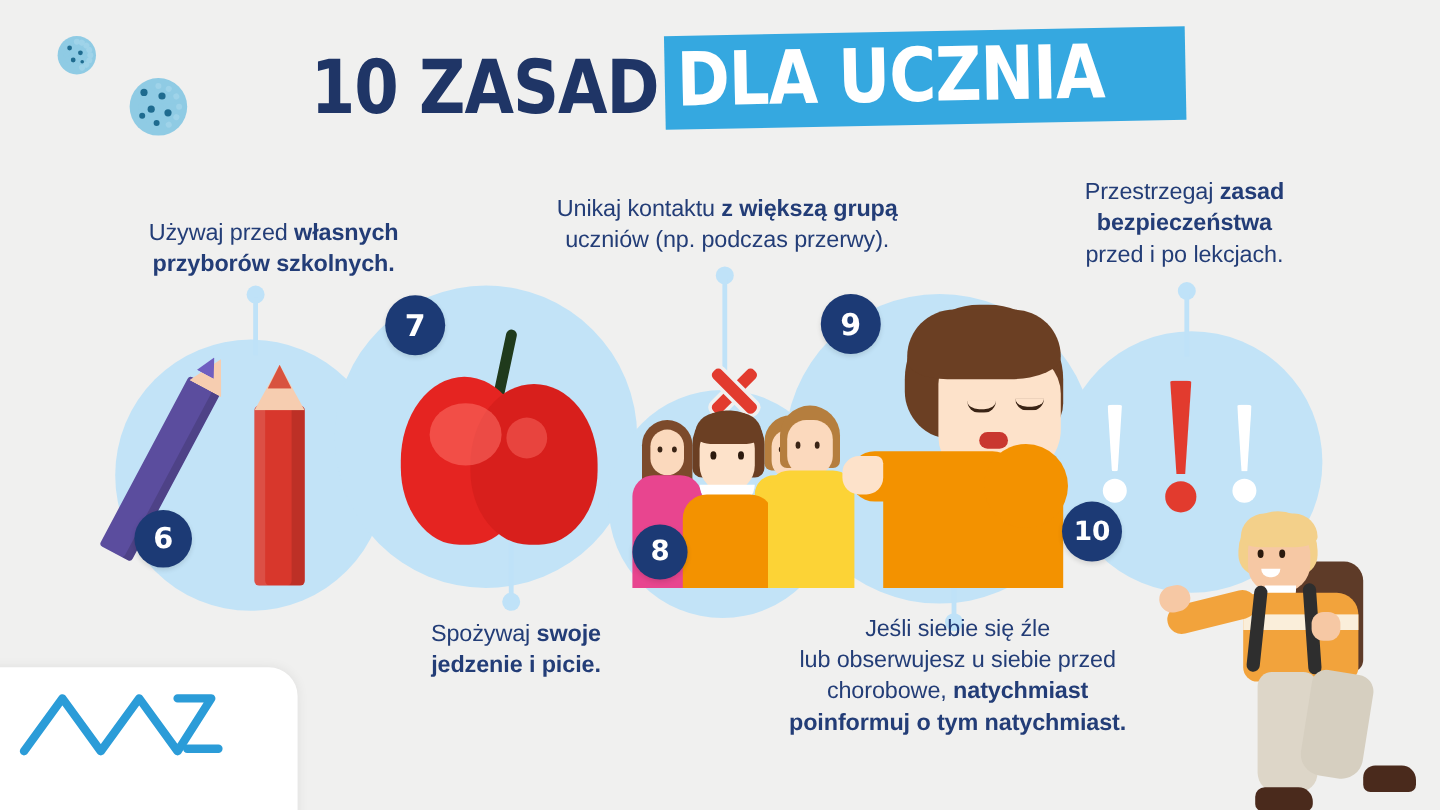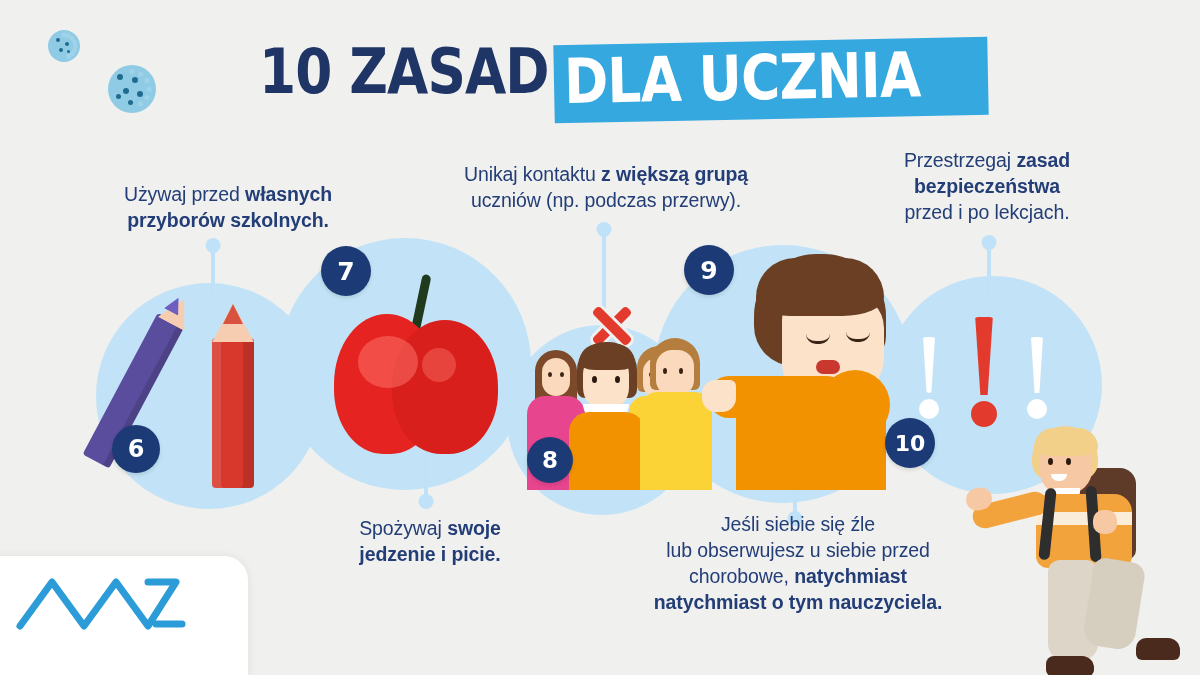--- a/index.html
+++ b/index.html
@@ -23,21 +23,21 @@
     transform-origin: 50% 50%;
   }
   .virus .spike::after {
     content:""; position:absolute; left:50%; top:0; transform:translate(-50%,-55%);
     width:5px; height:5px; border-radius:50%; background:#9fd3e9;
   }
   .virus .dot { position: absolute; border-radius: 50%; background: #1f6b8f; }
 
   
   .title { position: absolute; left: 0; top: 26px; width: 1200px; text-align: center; }
-  .title-row { display: inline-flex; gap: 0; margin-top: 15px; }
+  .title-row { display: inline-flex; align-items: flex-end; gap: 0; }
   .t-dark {
     font-family: "DejaVu Sans", sans-serif;
     font-weight: 700; font-size: 62px; letter-spacing: -1px;
     color: #1f3566; line-height: 1; transform: scaleX(0.86); transform-origin: right bottom;
     padding-right: 6px;
   }
   .t-hl {
     position: relative; display: inline-block;
     background: #35a8e0; color: #ffffff;
     font-family: "DejaVu Sans", sans-serif;
@@ -288,21 +288,21 @@
 
   <div class="caption" style="left:404px;top:162px;width:404px;">
     <span>Unikaj kontaktu </span><b>z większą grupą</b><br>
     <span>uczniów (np. podczas przerwy).</span>
   </div>
 
   <div class="caption" style="left:596px;top:512px;width:404px;">
     <span>Jeśli siebie się źle</span><br>
     <span>lub obserwujesz u siebie przed</span><br>
     <span>chorobowe, </span><b>natychmiast</b><br>
-    <b>natychmiast o tym nauczyciela.</b>
+    <b>poinformuj o tym natychmiast.</b>
   </div>
 
   <div class="caption" style="left:862px;top:148px;width:250px;">
     <span>Przestrzegaj </span><b>zasad</b><br>
     <b>bezpieczeństwa</b><br>
     <span>przed i po lekcjach.</span>
   </div>
 
   <div class="logo-card">
     <div class="logo-mark">

